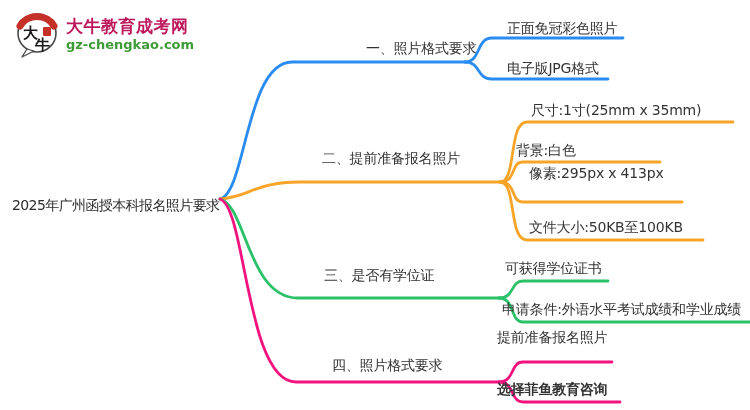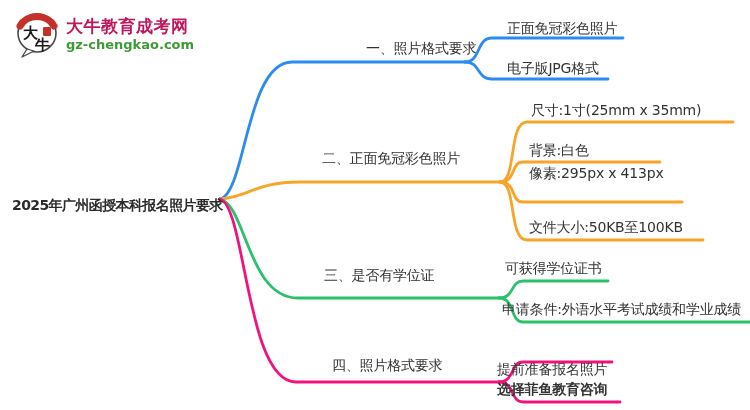--- a/index.html
+++ b/index.html
@@ -6,21 +6,21 @@
   html,body{margin:0;padding:0;background:#fff;}
   .stage{
     position:relative;width:750px;height:410px;background:#ffffff;
     font-family:"DejaVu Sans","Liberation Sans",sans-serif;overflow:hidden;
   }
   .links{position:absolute;left:0;top:0;}
   .node{
     position:absolute;font-size:14px;color:#333;white-space:nowrap;
     line-height:19px;letter-spacing:-0.2px;
   }
-  .root-node{font-size:14px;color:#2b2b2b;font-weight:700;letter-spacing:-0.6px;}
+  .root-node{font-size:14px;color:#2b2b2b;font-weight:400;letter-spacing:-0.6px;}
   .brand{position:absolute;left:14px;top:10px;display:flex;align-items:center;gap:6px;}
   .brand-text{display:flex;flex-direction:column;justify-content:center;}
   .brand-name{font-size:17px;font-weight:bold;color:#be185d;letter-spacing:0.5px;line-height:21px;}
   .brand-domain{font-size:13px;font-weight:bold;color:#3d9b35;line-height:15px;}
   .logo{width:46px;height:48px;display:inline-block;}
 </style>
 </head>
 <body>
 
 <div class="stage">
@@ -62,27 +62,27 @@
       <div class="brand-domain">gz-chengkao.com</div>
     </div>
   </header>
 
   <div class="node root-node" style="left:12px;top:196px;">2025年广州函授本科报名照片要求</div>
 
   <div class="node" style="left:322px;top:39px;margin-left:44px;">一、照片格式要求</div>
   <div class="node" style="left:507px;top:59px;">电子版JPG格式</div>
   <div class="node" style="left:507px;top:19px;">正面免冠彩色照片</div>
 
-  <div class="node" style="left:322px;top:149px;">二、正面免冠彩色照片</div>
+  <div class="node" style="left:322px;top:149px;">二、提前准备报名照片</div>
   <div class="node" style="left:531px;top:101px;">尺寸:1寸(25mm x 35mm)</div>
-  <div class="node" style="left:529px;top:141px;">背景:白色</div>
+  <div class="node" style="left:516px;top:141px;">背景:白色</div>
   <div class="node" style="left:529px;top:164px;">像素:295px x 413px</div>
   <div class="node" style="left:529px;top:218px;text-align:center;">文件大小:50KB至100KB</div>
 
   <div class="node" style="left:505px;top:259px;">可获得学位证书</div>
   <div class="node" style="left:324px;top:266px;">三、是否有学位证</div>
   <div class="node" style="left:502px;top:300px;">申请条件:外语水平考试成绩和学业成绩</div>
 
   <div class="node" style="left:332px;top:356px;">四、照片格式要求</div>
-  <div class="node" style="left:497px;top:360px;">提前准备报名照片</div>
+  <div class="node" style="left:497px;top:328px;">提前准备报名照片</div>
   <div class="node" style="left:497px;top:380px;font-weight:bold;">选择菲鱼教育咨询</div>
 
 </div>
 
 </body></html>

